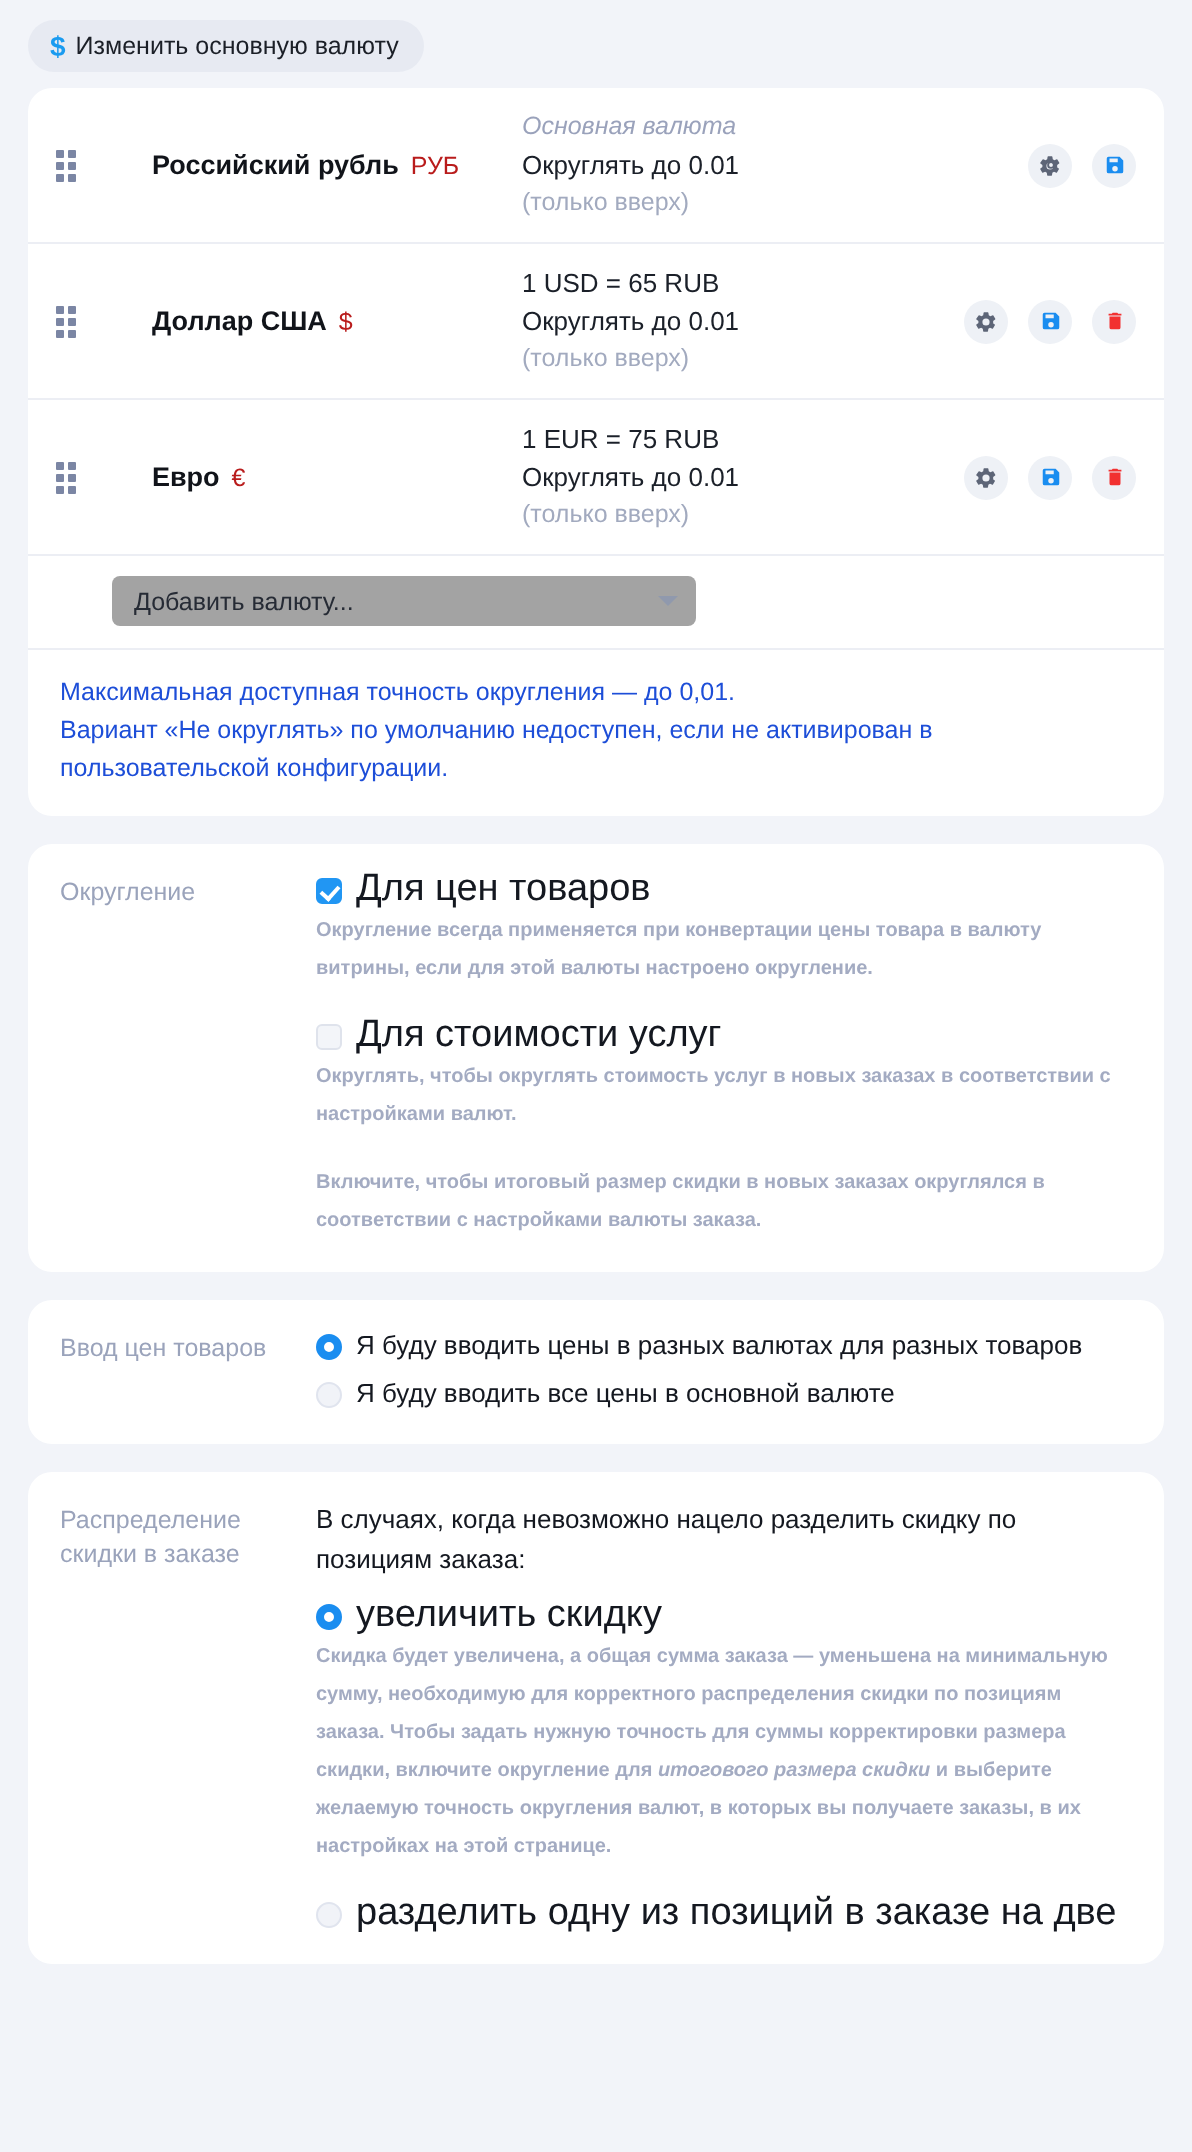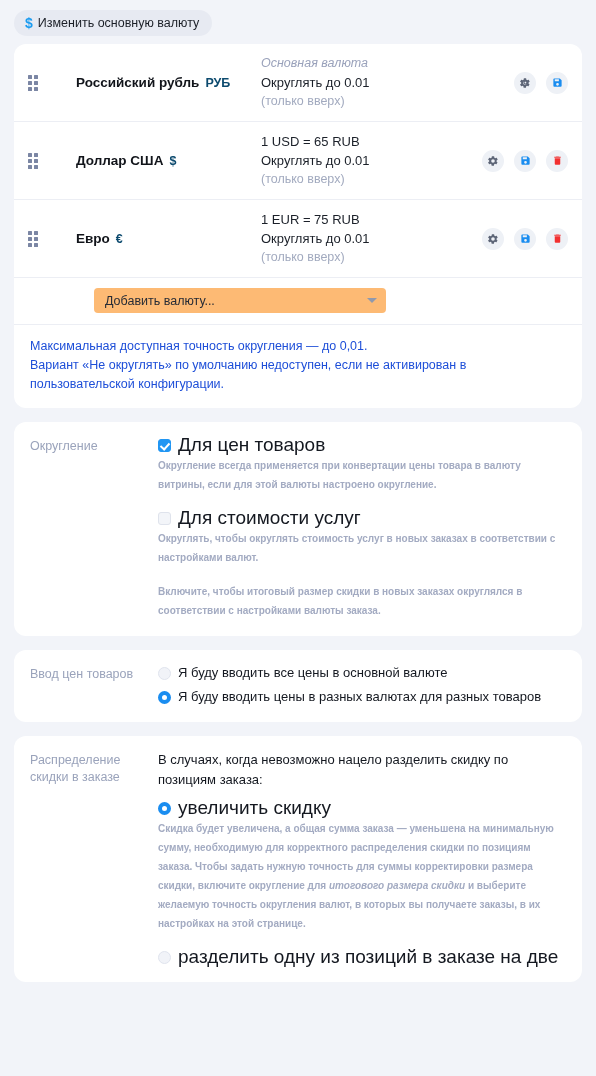--- a/index.html
+++ b/index.html
@@ -47,42 +47,42 @@
   }
   .drag-handle {
     width: 14px; flex: 0 0 14px;
     display: grid; grid-template-columns: repeat(2, 4px);
     grid-template-rows: repeat(3, 4px); gap: 2px;
     margin-right: 14px; cursor: grab;
   }
   .drag-handle i { display: block; width: 4px; height: 4px; background: #7b86a4; border-radius: 0.5px; }
   .cur-name-wrap { flex: 0 0 205px; display: flex; align-items: center; gap: 6px; padding-left: 20px; }
   .cur-name { font-size: 13.5px; font-weight: bold; color: #11141a; }
-  .cur-code { font-size: 12.5px; color: #0c4a6e; font-weight: bold; }
+  .cur-code { font-size: 12.5px; color: #b91c1c; }
   .cur-info { flex: 1 1 auto; min-width: 0; padding-right: 8px; }
   .cur-info div { line-height: 19px; }
   .cur-primary-label { font-size: 12.5px; color: #9aa2bb; font-style: italic; }
   .cur-rate { font-size: 13px; color: #1b2029; }
   .cur-round { font-size: 13px; color: #1b2029; }
   .cur-round-sub { font-size: 12.5px; color: #a2aabf; }
   .cur-actions { flex: 0 0 auto; display: flex; align-items: center; gap: 10px; }
   .icon-btn {
     width: 22px; height: 22px; border-radius: 50%;
     background: #eef1f6; border: none; padding: 0;
     display: inline-flex; align-items: center; justify-content: center;
     cursor: pointer;
   }
   .icon-btn svg { display: block; }
 
   
   .add-row { padding: 10px 14px 11px 42px; border-bottom: 1px solid #eceef4; }
   .add-select {
-    width: 292px; height: 25px; background: #fdba74; border: none; border-radius: 4px;
+    width: 292px; height: 25px; background: #a3a3a3; border: none; border-radius: 4px;
     display: flex; align-items: center; justify-content: space-between;
-    padding: 0 9px 0 11px; font-size: 12.5px; color: #262b35; cursor: pointer; margin-left: 38px;
+    padding: 0 9px 0 11px; font-size: 12.5px; color: #262b35; cursor: pointer;
   }
   .caret { width: 0; height: 0; border-left: 5px solid transparent; border-right: 5px solid transparent;
            border-top: 5px solid #9099ad; }
 
   
   .note { padding: 12px 16px 14px 16px; }
   .note p { margin: 0; font-size: 12.5px; line-height: 19px; color: #1d4ed8; }
 
   
   .field-row { display: flex; padding: 14px 16px 16px 16px; }
@@ -283,26 +283,26 @@
 
       </div>
     </div>
   </div>
 
   <div class="card">
     <div class="field-row">
       <div class="field-label">Ввод цен товаров</div>
       <div class="field-body">
         <div class="radio-line">
+          <span class="radio on"></span>
+          <span class="opt-title">Я буду вводить цены в разных валютах для разных товаров</span>
+        </div>
+        <div class="radio-line">
           <span class="radio off"></span>
           <span class="opt-title">Я буду вводить все цены в основной валюте</span>
-        </div>
-        <div class="radio-line">
-          <span class="radio on"></span>
-          <span class="opt-title">Я буду вводить цены в разных валютах для разных товаров</span>
         </div>
       </div>
     </div>
   </div>
 
   <div class="card">
     <div class="field-row">
       <div class="field-label">Распределение скидки в заказе</div>
       <div class="field-body">
         <p class="intro-text">В случаях, когда невозможно нацело разделить скидку по позициям заказа:</p>

